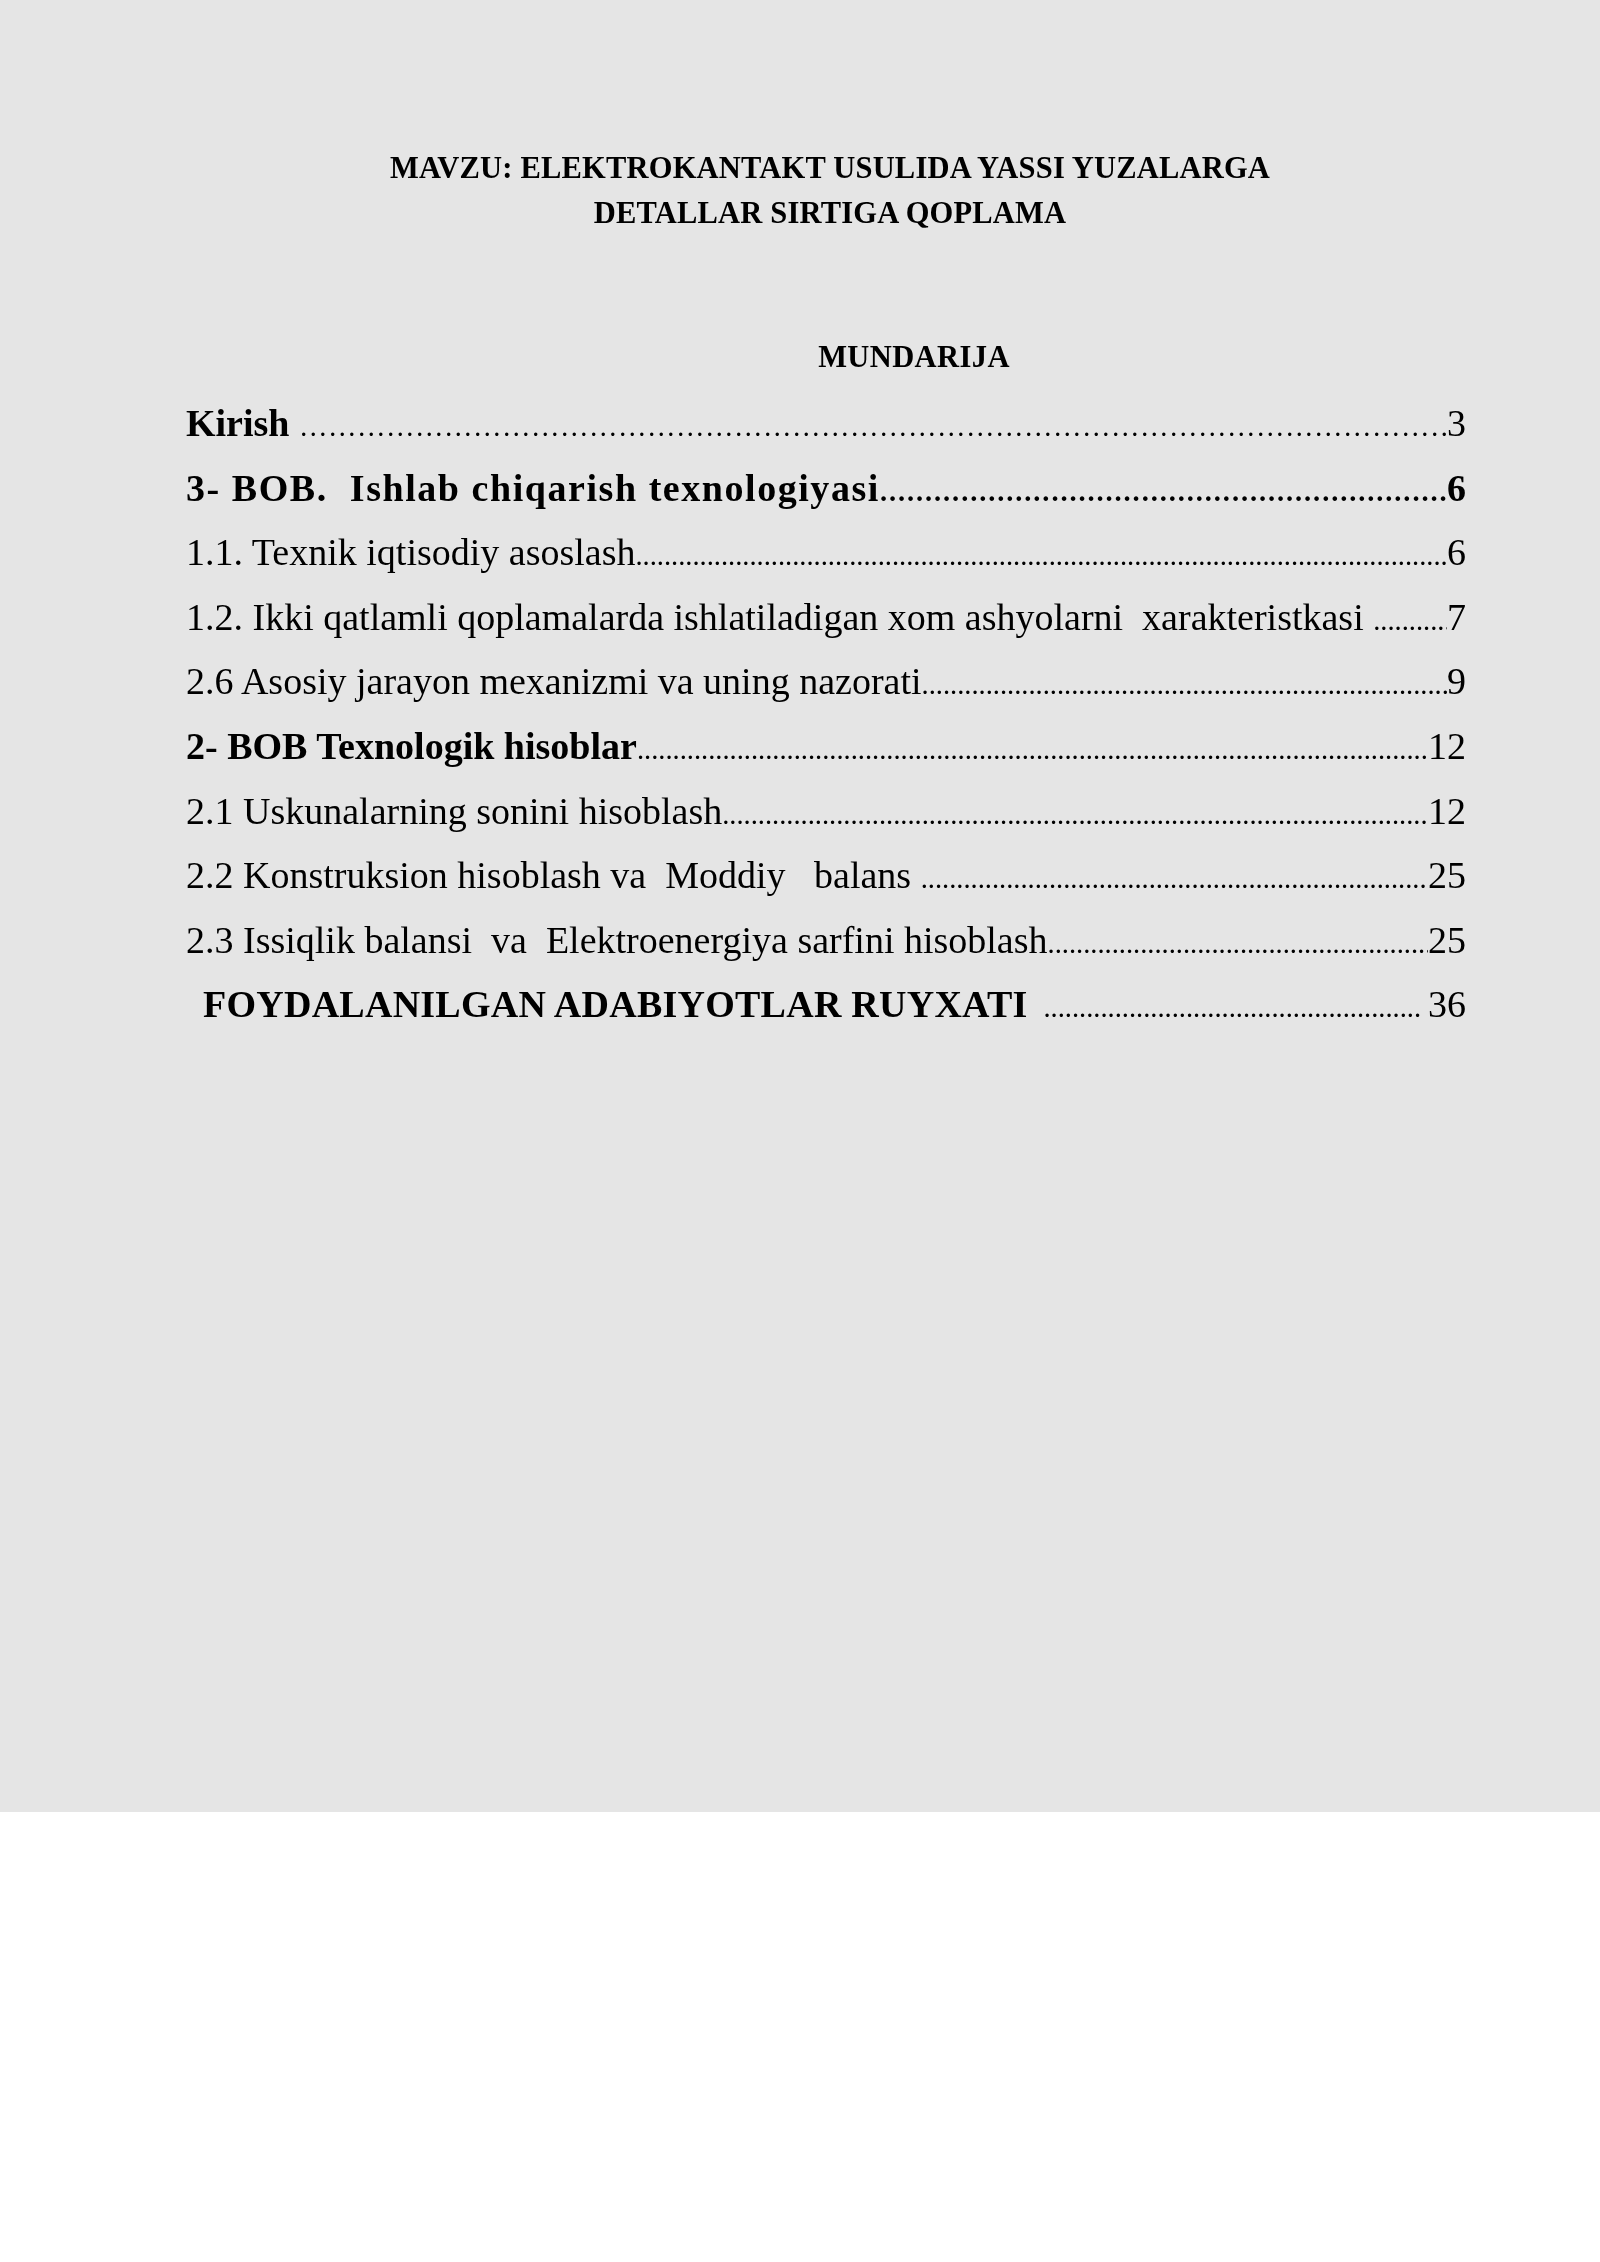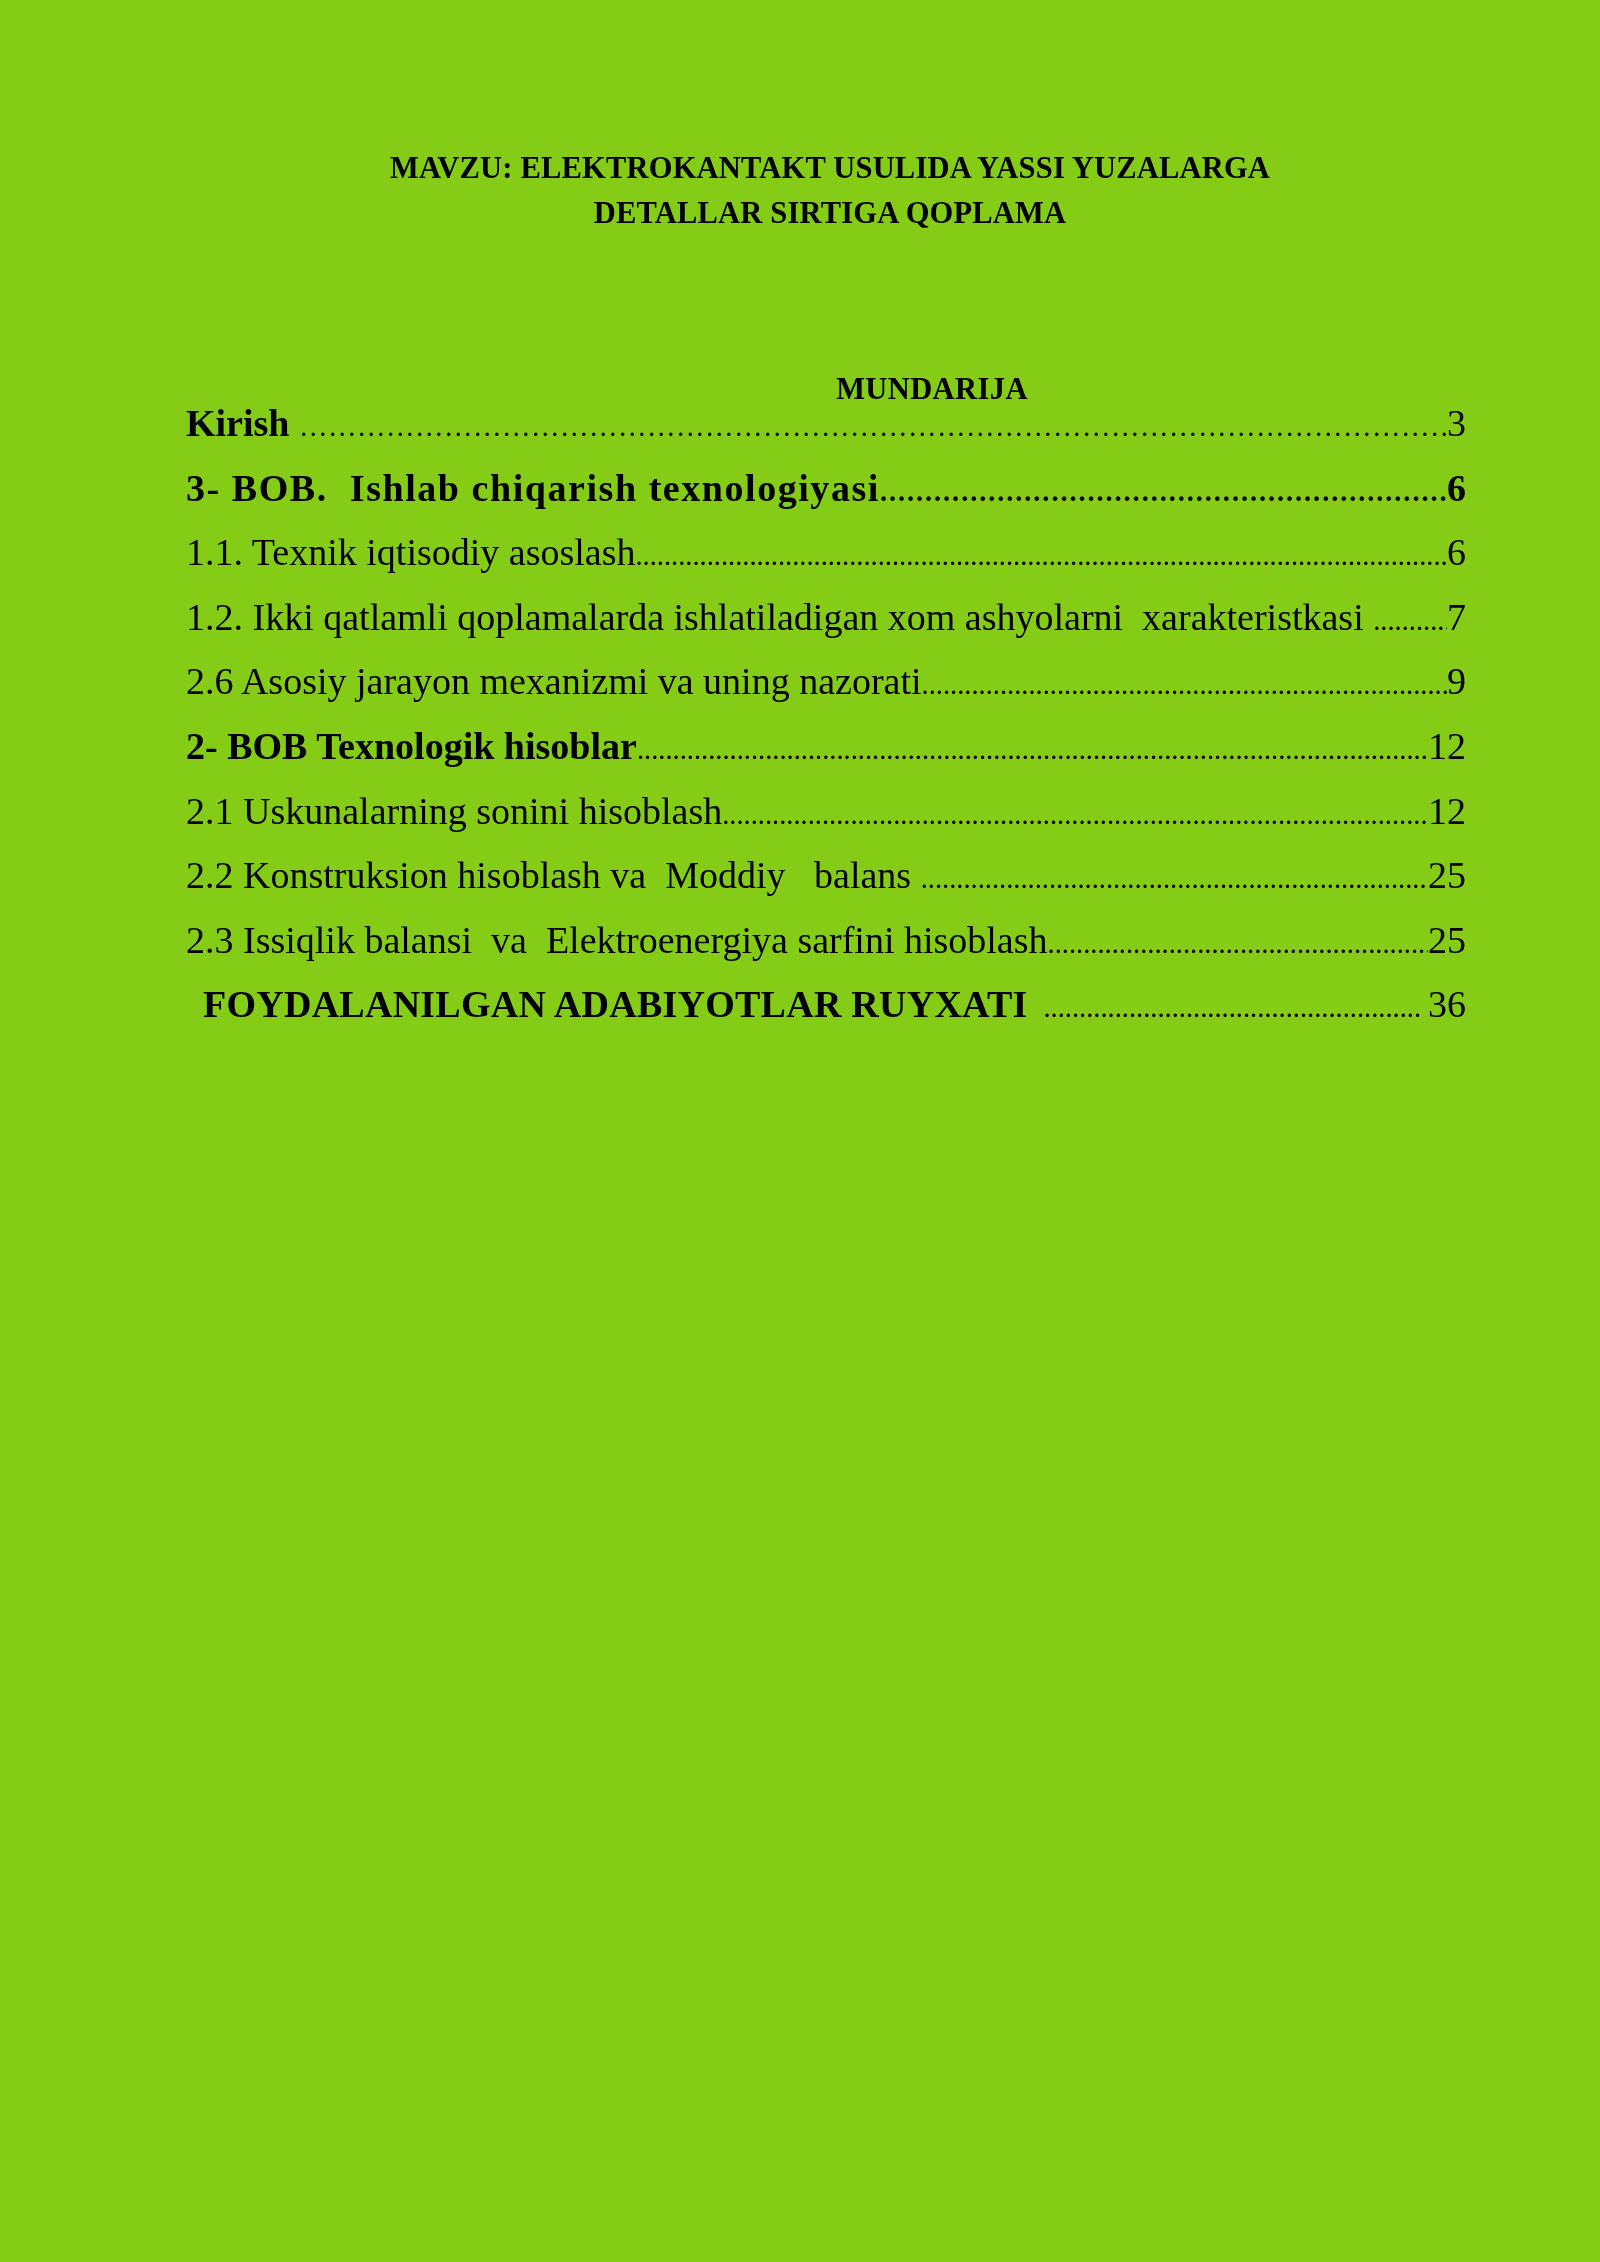--- a/index.html
+++ b/index.html
@@ -11,22 +11,22 @@
   body {
     width: 1600px;
     height: 2262px;
     font-family: "Liberation Serif", "DejaVu Serif", serif;
     color: #000000;
     -webkit-font-smoothing: antialiased;
   }
   .page {
     position: relative;
     width: 1600px;
-    height: 2262px;
-    background: #84cc16;
+    height: 1812px;
+    background: #e5e5e5;
     overflow: hidden;
   }
 
   
   .title-block {
     position: absolute;
     left: 190px;
     top: 146px;
     width: 1280px;
     text-align: center;
@@ -35,30 +35,29 @@
     font-size: 30.5px;
     font-weight: bold;
     line-height: 45px;
     letter-spacing: 0.2px;
     white-space: nowrap;
   }
 
   
   .toc-heading {
     position: absolute;
-    left: 208px;
+    left: 190px;
     top: 340px;
     width: 1300px;
     text-align: center;
     font-size: 30.5px;
     font-weight: bold;
     letter-spacing: 0.4px;
     padding-left: 148px;
     box-sizing: border-box;
-    margin-top: 32px;
   }
 
   
   .toc {
     position: absolute;
     left: 186px;
     top: 404px;
     width: 1280px;
   }
   .toc-row {

